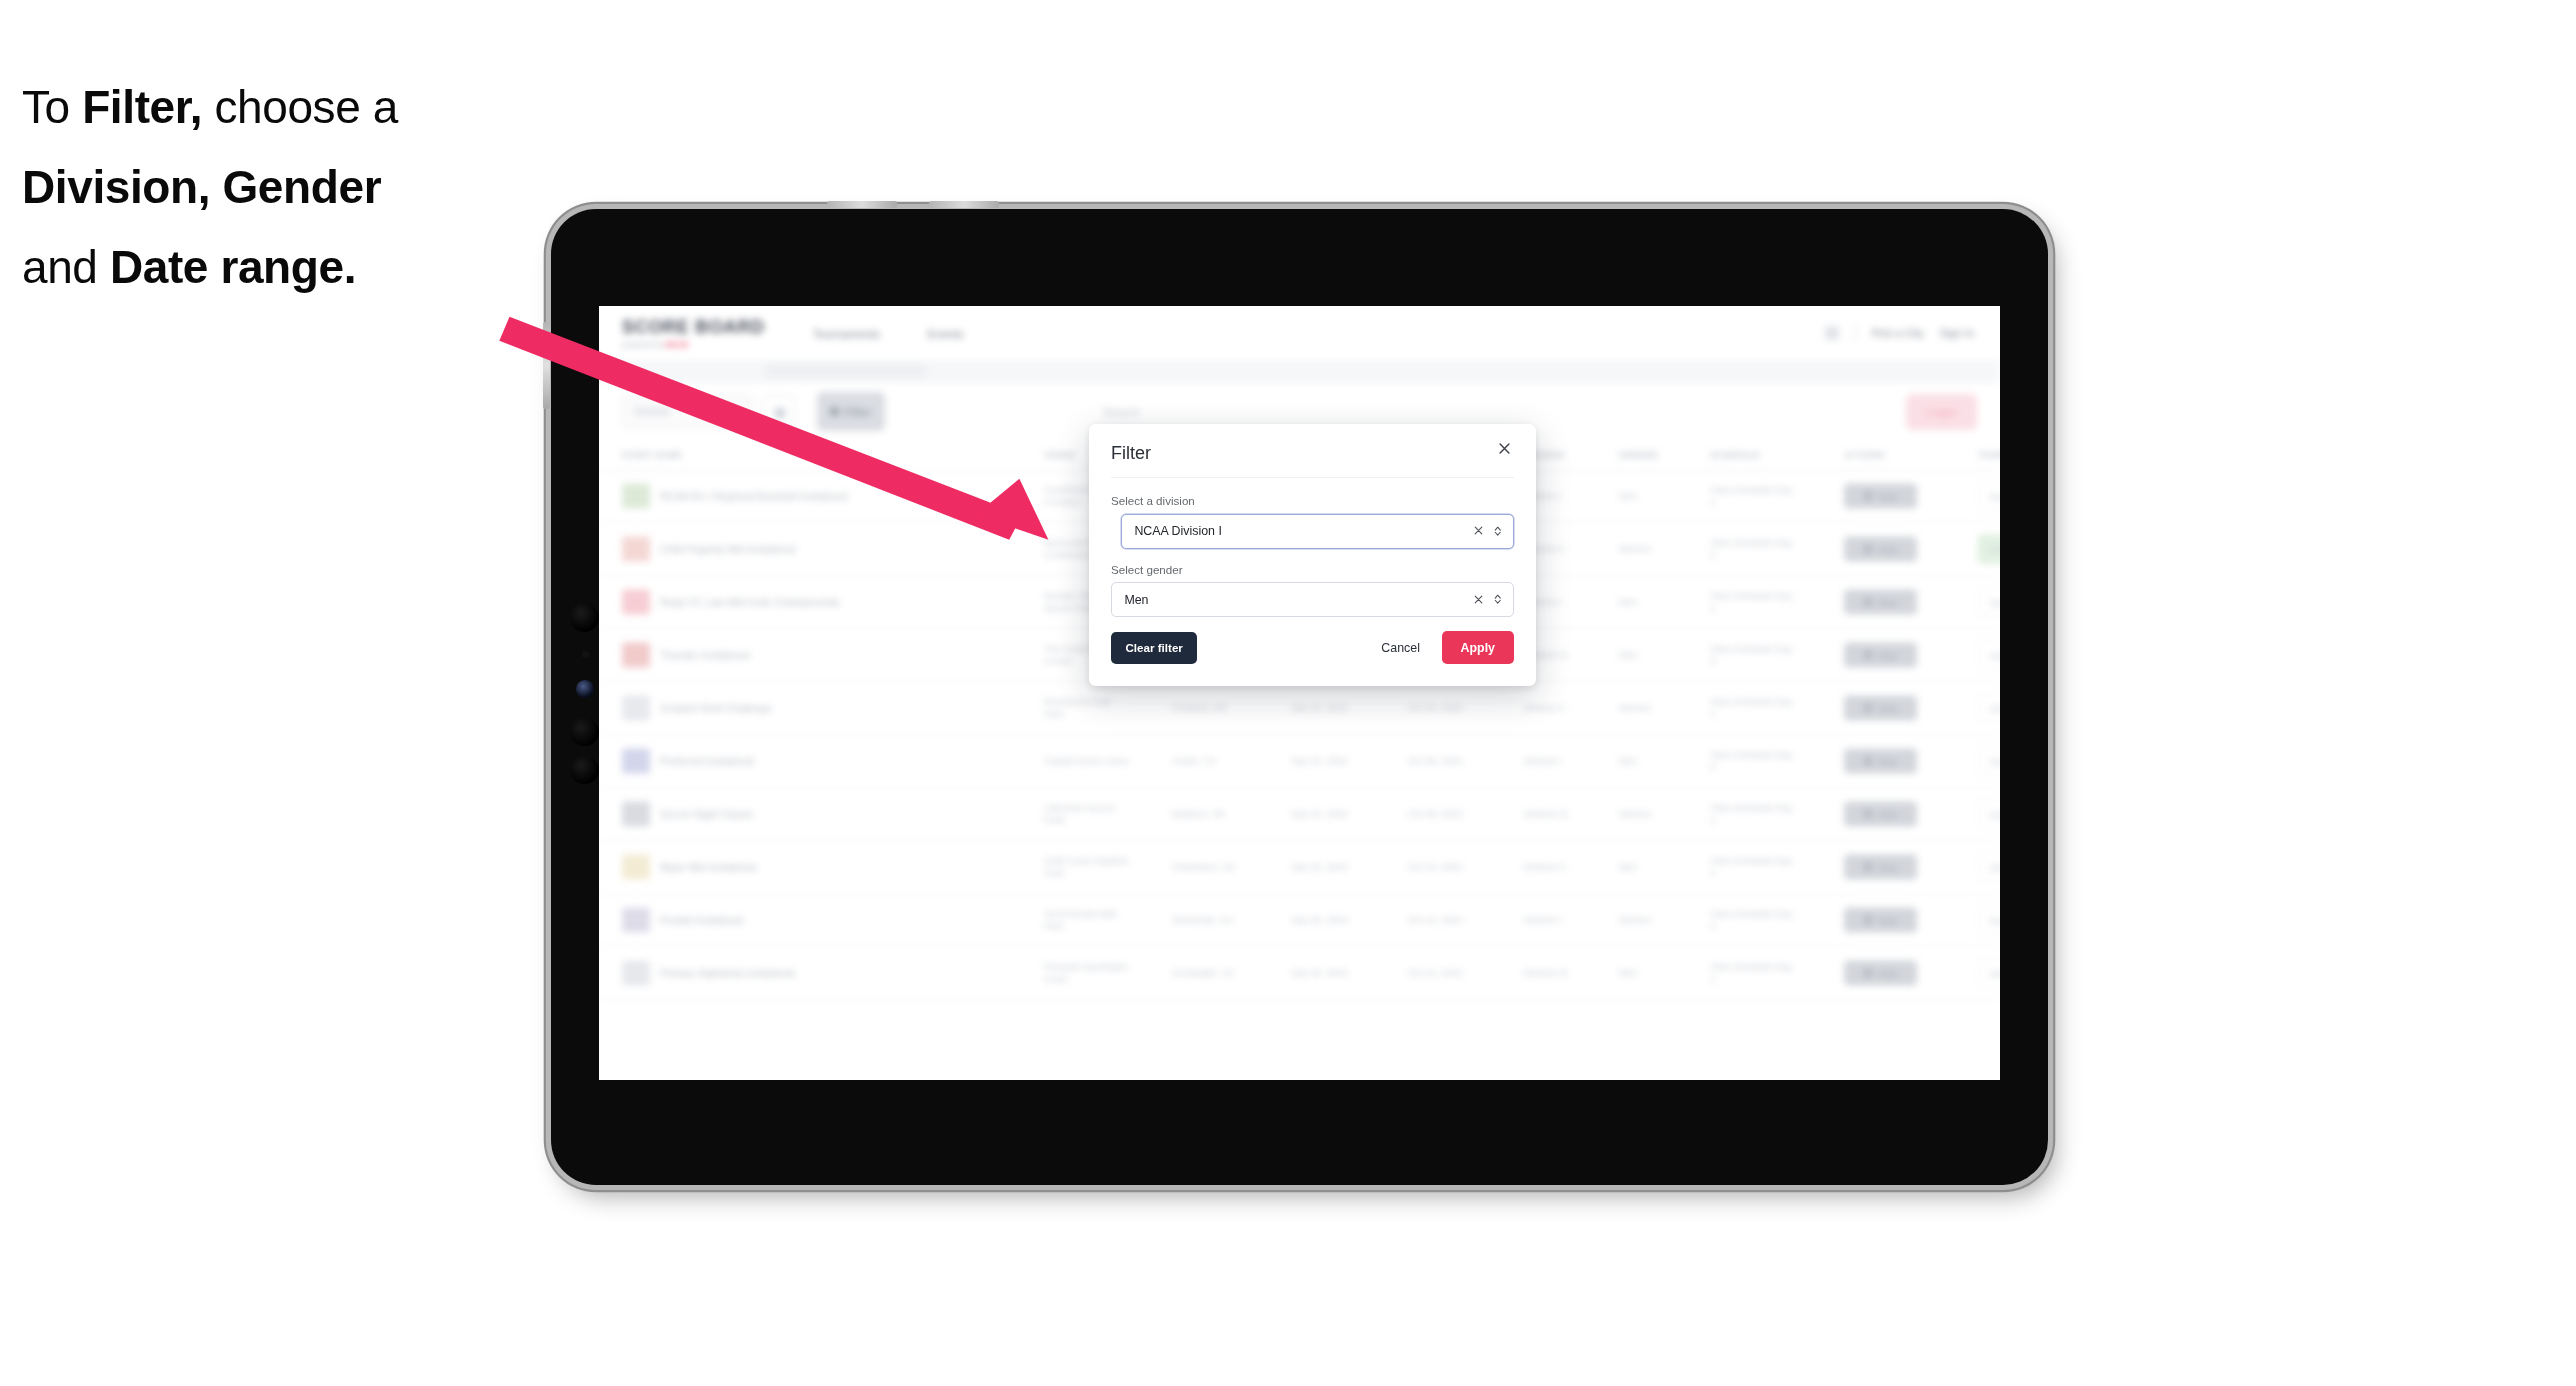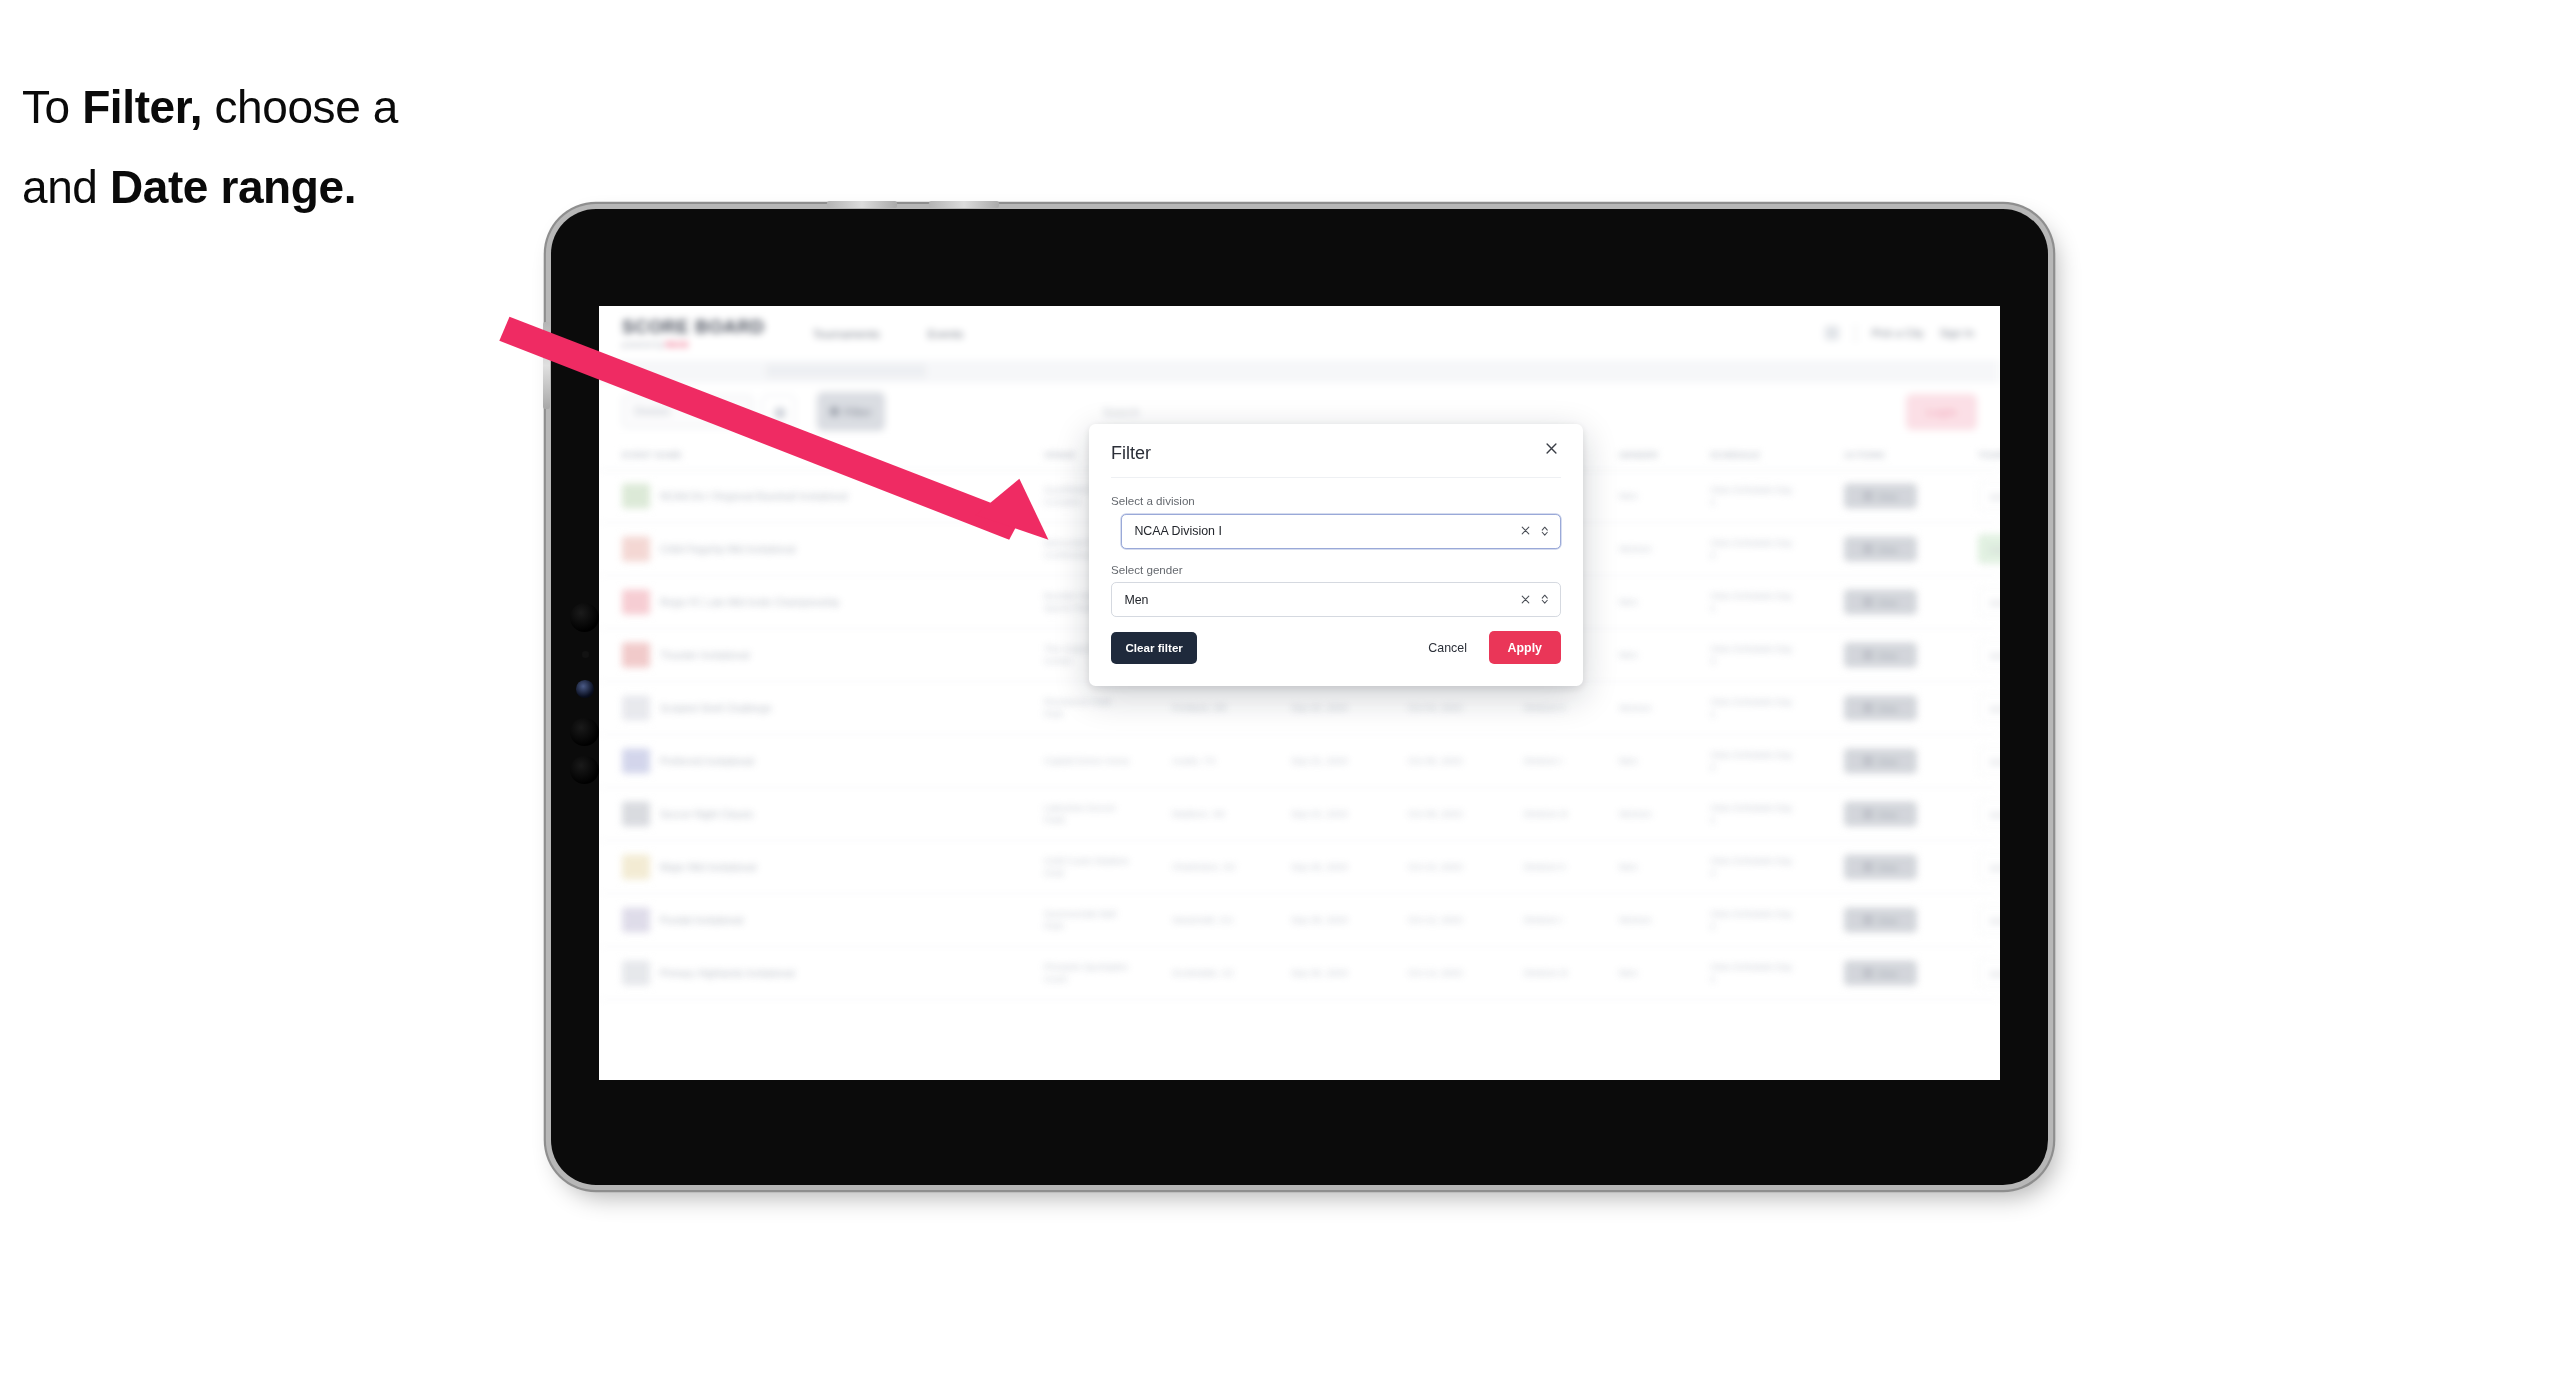--- a/index.html
+++ b/index.html
@@ -201,21 +201,21 @@
     background: #ffffff; display: flex; align-items: center;
   }
   .cselect.green { background: #dff0df; border-color: #cfe5cf; }
   .cselect span { font-size: 8.7px; color: #c3c8d0; margin-left: 10.2px; }
 
   
   #modal-overlay { position: absolute; inset: 0; }
   #modal {
     position: absolute;
     left: 490px; top: 118px;
-    width: 494px;
+    width: 447px;
     background: #ffffff;
     border-radius: 6.5px;
     box-shadow: 0 10.2px 35px rgba(16,24,40,0.20), 0 2.2px 8.7px rgba(16,24,40,0.10);
     padding: 19px 22px 22px 22px;
   }
   #modal-head {
     position: relative;
     border-bottom: 0.7px solid #eef0f3;
     padding-bottom: 13px;
     margin-bottom: 16px;
@@ -269,20 +269,21 @@
     cursor: pointer; font-family: inherit;
   }
 </style>
 </head>
 <body>
 
 <div id="stage">
 
   <div id="caption">
     <span class="ln"><span>To </span><b>Filter,</b><span> choose a</span></span>
+    <span class="ln"><b>Division, Gender</b></span>
     <span class="ln"><span>and </span><b>Date range.</b></span>
   </div>
 
   <div id="tablet">
     <div class="rail" id="rail-top-a"></div>
     <div class="rail" id="rail-top-b"></div>
     <div class="rail" id="rail-left"></div>
 
     <div class="sensor" id="cam-1"></div>
     <div class="sensor" id="cam-dot"></div>

